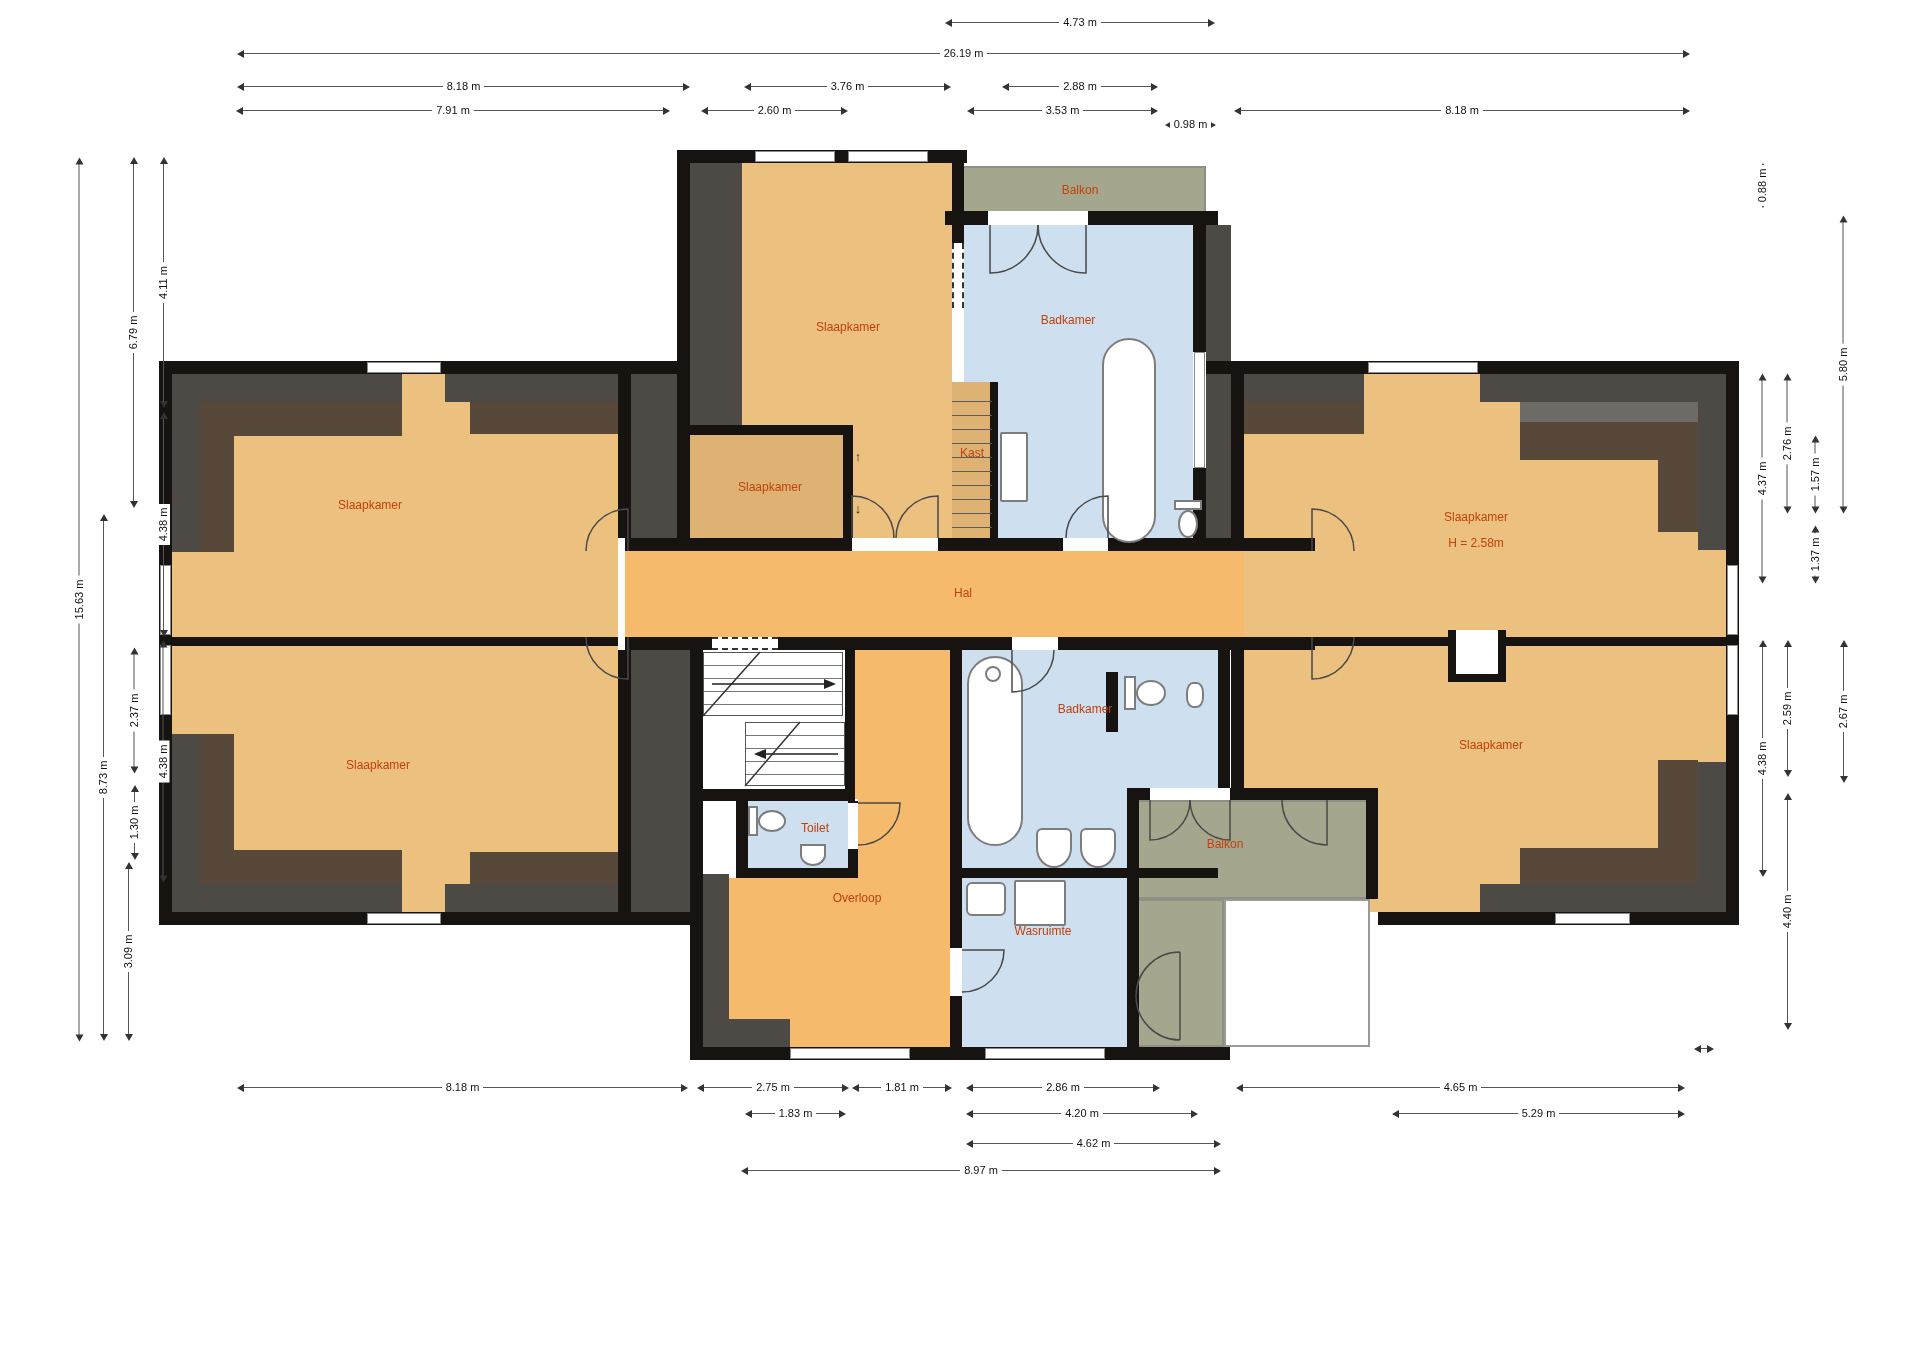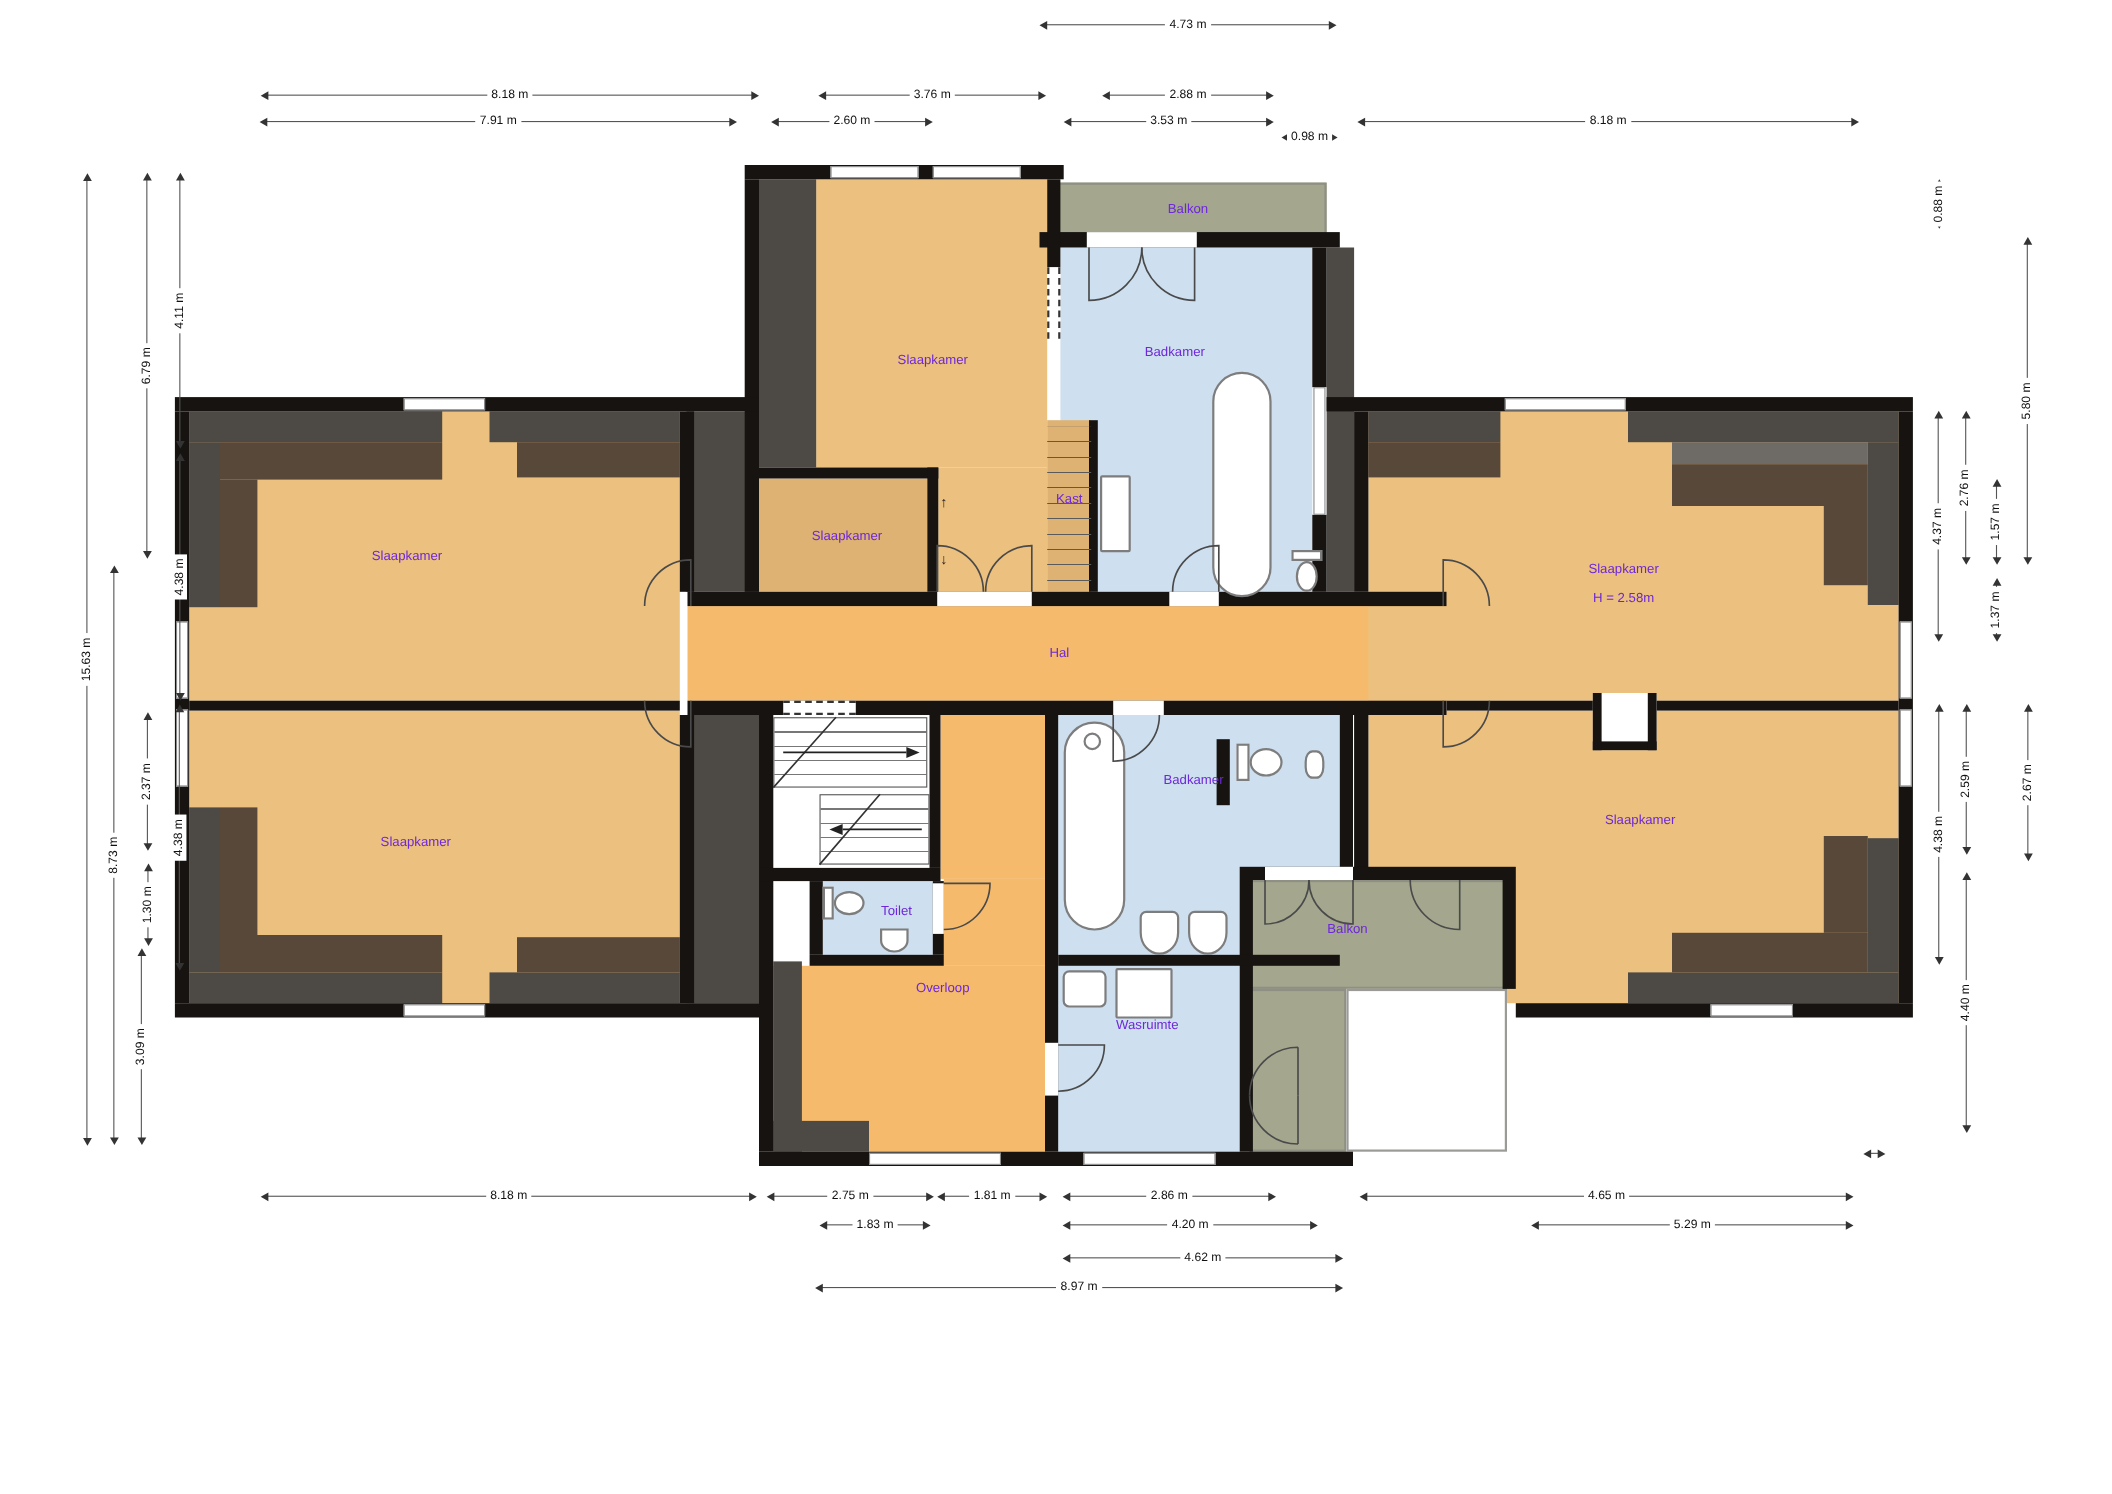--- a/index.html
+++ b/index.html
@@ -15,21 +15,21 @@
   .w{position:absolute;background:#161310;}
   .win{position:absolute;background:#fff;border:1px solid #8a8a8a;box-sizing:border-box;}
   .gap{position:absolute;background:#fff;}
   .rail{position:absolute;background:#fff;border:2px solid #9a9a96;box-sizing:border-box;}
   .dashv{position:absolute;background:#fff;border-left:2px dashed #333;border-right:2px dashed #333;box-sizing:border-box;}
   .dashh{position:absolute;background:#fff;border-top:2px dashed #333;border-bottom:2px dashed #333;box-sizing:border-box;}
   .fx{position:absolute;background:#fff;border:2px solid #7d7d7d;box-sizing:border-box;}
   .notch{position:absolute;background:#fff;border-left:8px solid #161310;border-right:8px solid #161310;border-bottom:8px solid #161310;box-sizing:border-box;}
   .ladder{position:absolute;background:repeating-linear-gradient(to bottom,rgba(0,0,0,0) 0 13px,#5a5a5a 13px 14px);}
   .stairs{position:absolute;background:repeating-linear-gradient(to bottom,#fff 0 12px,#777 12px 13px);border:1px solid #555;box-sizing:border-box;}
-  .rlabel{position:absolute;transform:translate(-50%,-50%);font-size:12px;color:#6d28d9;white-space:nowrap;}
+  .rlabel{position:absolute;transform:translate(-50%,-50%);font-size:12px;color:#c2410c;white-space:nowrap;}
   .glyph{position:absolute;transform:translate(-50%,-50%);font-size:13px;color:#222;}
   .dim{position:absolute;height:13px;display:flex;align-items:center;justify-content:center;font-size:11px;color:#111;white-space:nowrap;}
   .dim .ln{position:absolute;left:4px;right:4px;top:6px;height:1px;background:#555;}
   .dim::before{content:"";position:absolute;left:0;top:2.5px;width:0;height:0;border:4px solid transparent;border-right:7px solid #333;border-left:0;z-index:1;}
   .dim::after{content:"";position:absolute;right:0;top:2.5px;width:0;height:0;border:4px solid transparent;border-left:7px solid #333;border-right:0;z-index:1;}
   .dim .lb{position:relative;z-index:2;background:#fff;padding:0 4px;line-height:13px;}
   .dim.v{transform:rotate(-90deg);}
   .title{position:absolute;left:935px;top:1238px;transform:translateX(-50%);text-align:center;font-size:27px;line-height:34px;color:#000;}
   svg.overlay{position:absolute;left:0;top:0;pointer-events:none;}
 </style>
@@ -219,20 +219,24 @@
   <span class="rlabel" style="left:1085px;top:709px">Badkamer</span>
   <span class="rlabel" style="left:1043px;top:931px">Wasruimte</span>
   <span class="rlabel" style="left:1225px;top:844px">Balkon</span>
   <span class="glyph" style="left:858px;top:456px">↑</span>
   <span class="glyph" style="left:858px;top:508px">↓</span>
 
   <div class="dim" style="left:945px;top:16px;width:270px">
       <span class="ln"></span>
       <span class="lb">4.73 m</span>
     </div>
+  <div class="dim" style="left:237px;top:47px;width:1453px">
+      <span class="ln"></span>
+      <span class="lb">26.19 m</span>
+    </div>
   <div class="dim" style="left:237px;top:80px;width:453px">
       <span class="ln"></span>
       <span class="lb">8.18 m</span>
     </div>
   <div class="dim" style="left:744px;top:80px;width:207px">
       <span class="ln"></span>
       <span class="lb">3.76 m</span>
     </div>
   <div class="dim" style="left:1002px;top:80px;width:156px">
       <span class="ln"></span>

